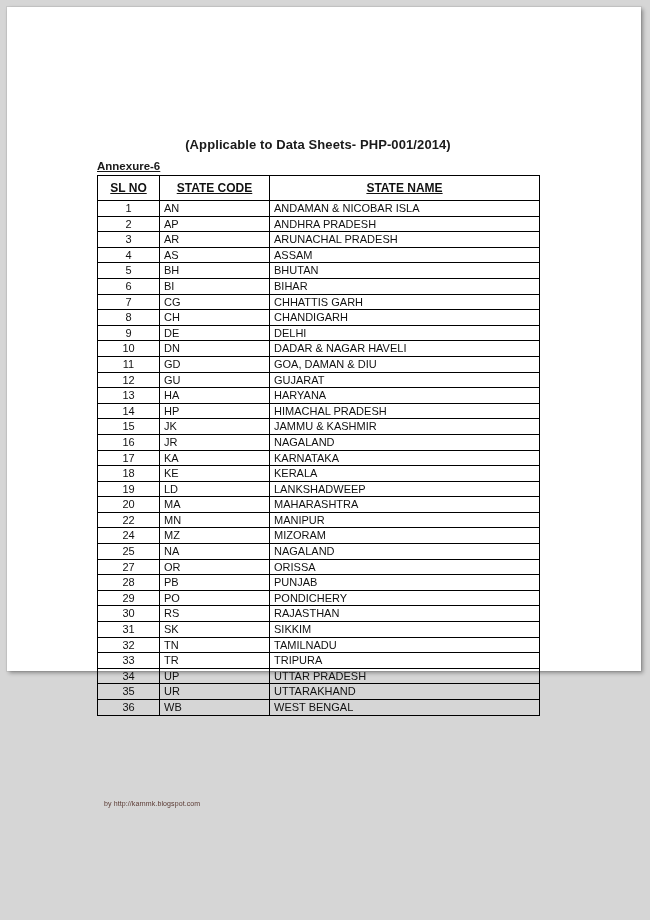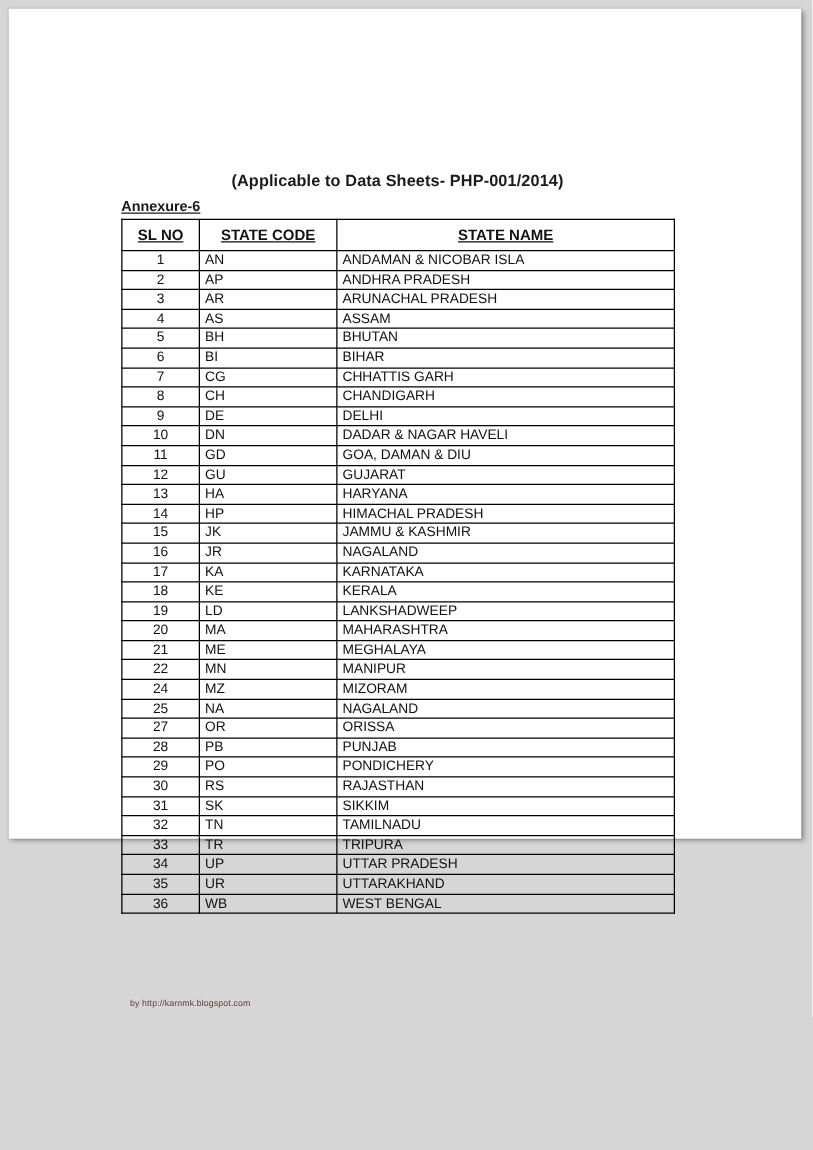--- a/index.html
+++ b/index.html
@@ -202,25 +202,20 @@
             <td class="c-center">19</td>
             <td>LD</td>
             <td>LANKSHADWEEP</td>
           </tr>
           <tr>
             <td class="c-center">20</td>
             <td>MA</td>
             <td>MAHARASHTRA</td>
           </tr>
           <tr>
-            <td class="c-center">21</td>
-            <td>ME</td>
-            <td>MEGHALAYA</td>
-          </tr>
-          <tr>
             <td class="c-center">22</td>
             <td>MN</td>
             <td>MANIPUR</td>
           </tr>
           <tr>
             <td class="c-center">24</td>
             <td>MZ</td>
             <td>MIZORAM</td>
           </tr>
           <tr>

